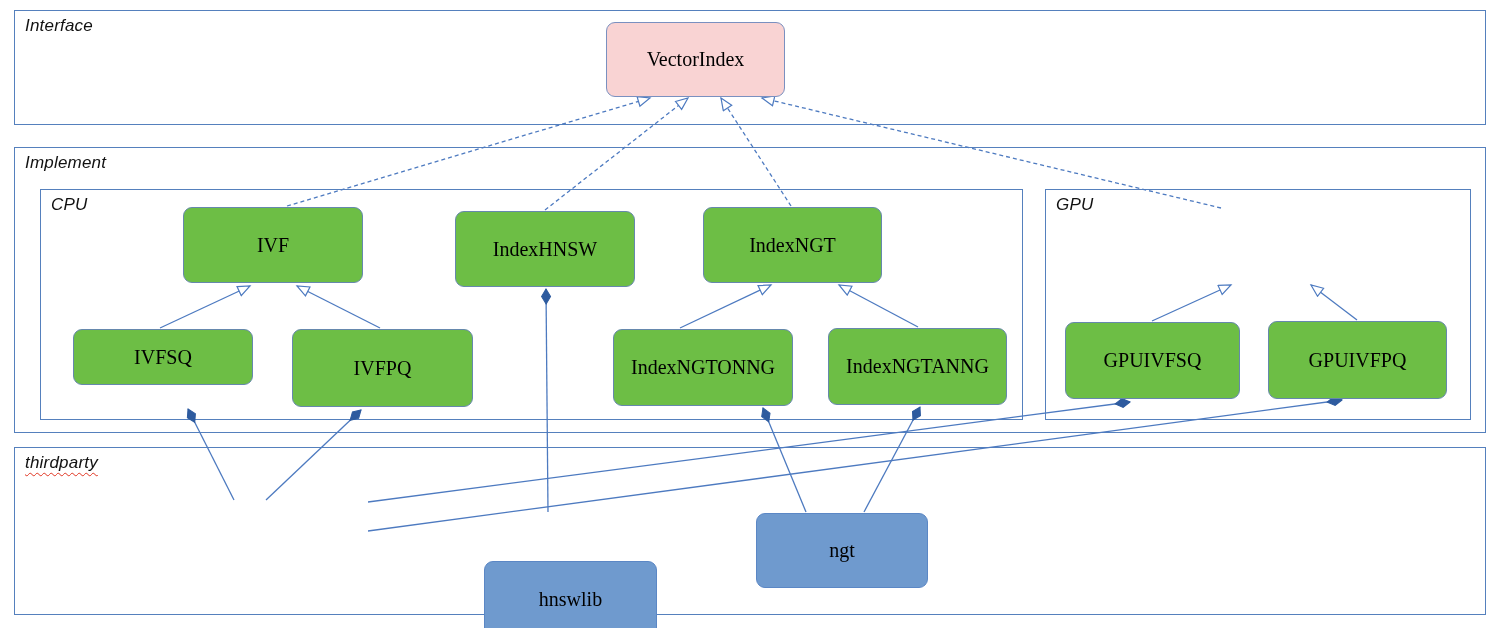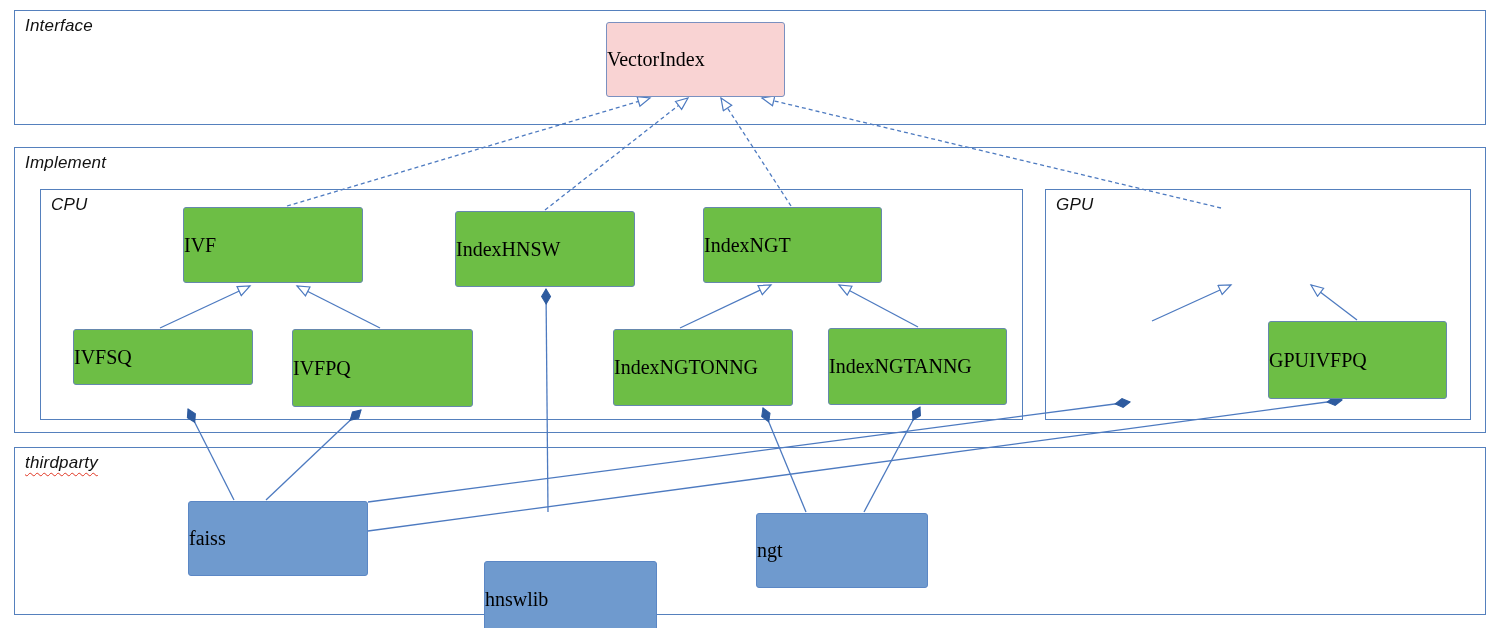--- a/index.html
+++ b/index.html
@@ -16,22 +16,22 @@
     font-size:17px; color:#111111; letter-spacing:0.2px;
   }
   .wavy {
     text-decoration-line:underline; text-decoration-style:wavy;
     text-decoration-color:#e03522; text-decoration-thickness:1px;
     text-underline-offset:4px;
   }
   .edge-layer { position:absolute; left:0; top:0; z-index:2; }
   .node {
     position:absolute; box-sizing:border-box; z-index:3;
-    border:1.5px solid; border-radius:3px;
-    display:flex; align-items:center; justify-content:flex-start;
+    border:1.5px solid; border-radius:9px;
+    display:flex; align-items:center; justify-content:center;
     font-family:"Liberation Serif", serif; font-size:20px; color:#000000;
   }
 </style>
 </head>
 <body>
 
 <div class="canvas" id="canvas" style="width: 1503px; height: 628px; background: rgb(255, 255, 255);">
     <div class="container" style="left: 14px; top: 10px; width: 1472px; height: 115px; border-color: rgb(85, 128, 189);">
       <span class="container-label" style="color: rgb(17, 17, 17);">Interface</span>
     </div>
@@ -91,25 +91,25 @@
     </div>
     <div class="node" style="left: 292px; top: 329px; width: 181px; height: 78px; background: rgb(109, 190, 69); border-color: rgb(102, 136, 173);">
       <span>IVFPQ</span>
     </div>
     <div class="node" style="left: 613px; top: 329px; width: 180px; height: 77px; background: rgb(109, 190, 69); border-color: rgb(102, 136, 173);">
       <span>IndexNGTONNG</span>
     </div>
     <div class="node" style="left: 828px; top: 328px; width: 179px; height: 77px; background: rgb(109, 190, 69); border-color: rgb(102, 136, 173);">
       <span>IndexNGTANNG</span>
     </div>
+    <div class="node" style="left: 1065px; top: 322px; width: 175px; height: 77px; background: rgb(109, 190, 69); border-color: rgb(102, 136, 173);">
+      <span>GPUIVFSQ</span>
+    </div>
     <div class="node" style="left: 1268px; top: 321px; width: 179px; height: 78px; background: rgb(109, 190, 69); border-color: rgb(102, 136, 173);">
       <span>GPUIVFPQ</span>
-    </div>
-    <div class="node" style="left: 188px; top: 501px; width: 180px; height: 75px; background: rgb(111, 154, 206); border-color: rgb(91, 135, 197);">
-      <span>faiss</span>
     </div>
     <div class="node" style="left: 484px; top: 513px; width: 173px; height: 76px; background: rgb(111, 154, 206); border-color: rgb(91, 135, 197); margin-top: 48px;">
       <span>hnswlib</span>
     </div>
     <div class="node" style="left: 756px; top: 513px; width: 172px; height: 75px; background: rgb(111, 154, 206); border-color: rgb(91, 135, 197);">
       <span>ngt</span>
     </div>
   </div>
 
 </body></html>

